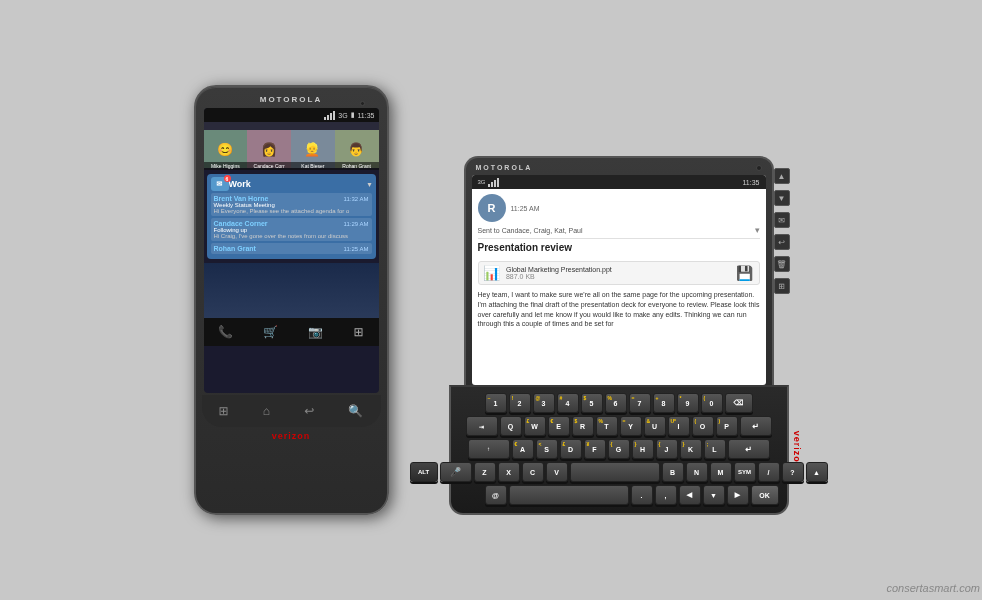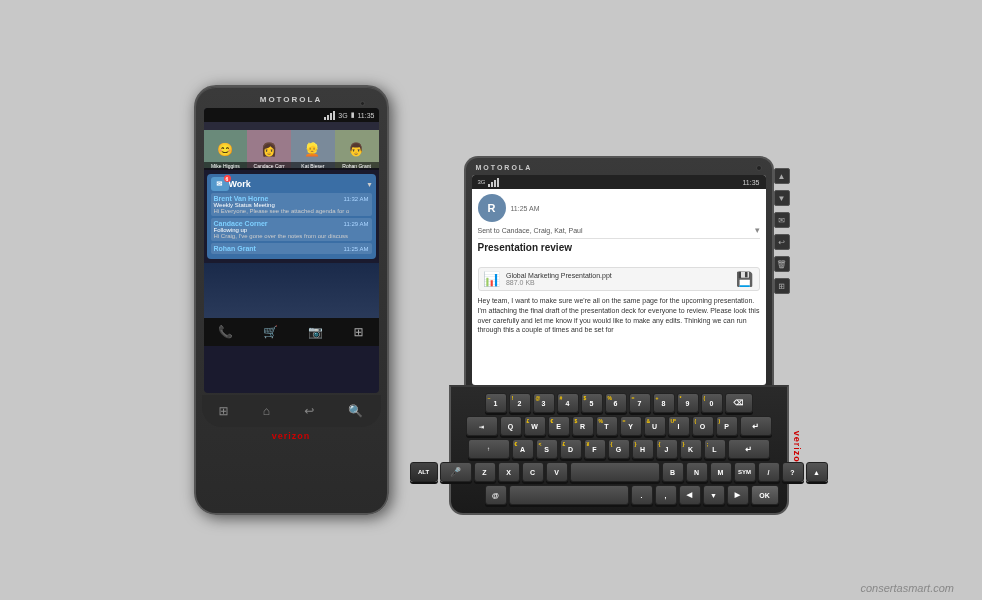--- a/index.html
+++ b/index.html
@@ -11,21 +11,21 @@
       align-items: center;
       justify-content: center;
       font-family: Arial, sans-serif;
       overflow: hidden;
       position: relative;
     }
 
     .watermark {
       position: absolute;
       bottom: 6px;
-      right: 28px;
+      right: 2px;
       font-size: 11px;
       color: #888;
       font-style: italic;
     }
 
     .phones-container {
       display: flex;
       align-items: flex-end;
       gap: 60px;
     }
@@ -316,21 +316,21 @@
     }
     .sent-to-down {
       color: #888;
       font-size: 9px;
     }
 
     .email-subject-open {
       font-size: 10px;
       font-weight: bold;
       color: #222;
-      margin-bottom: 14px;
+      margin-bottom: 8px;
     }
 
     .attachment-row {
       display: flex;
       align-items: center;
       background: #f5f5f5;
       border: 1px solid #ddd;
       border-radius: 3px;
       padding: 3px 5px;
       gap: 5px;

